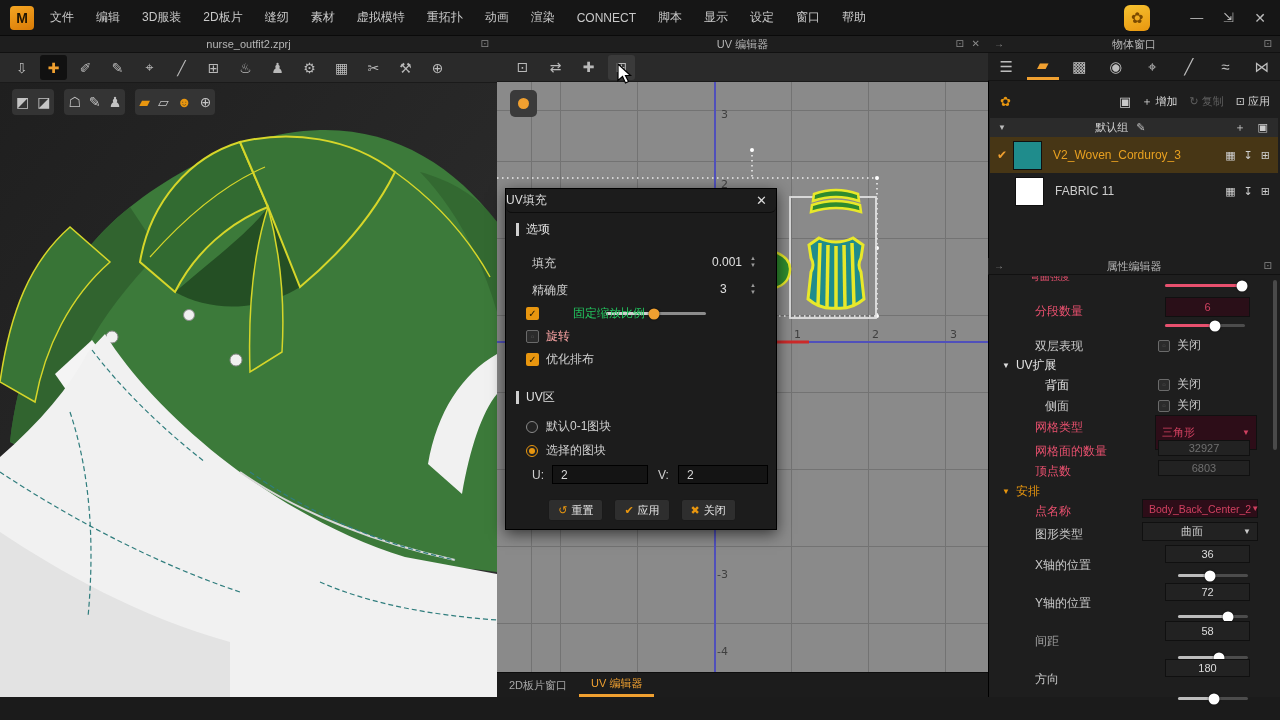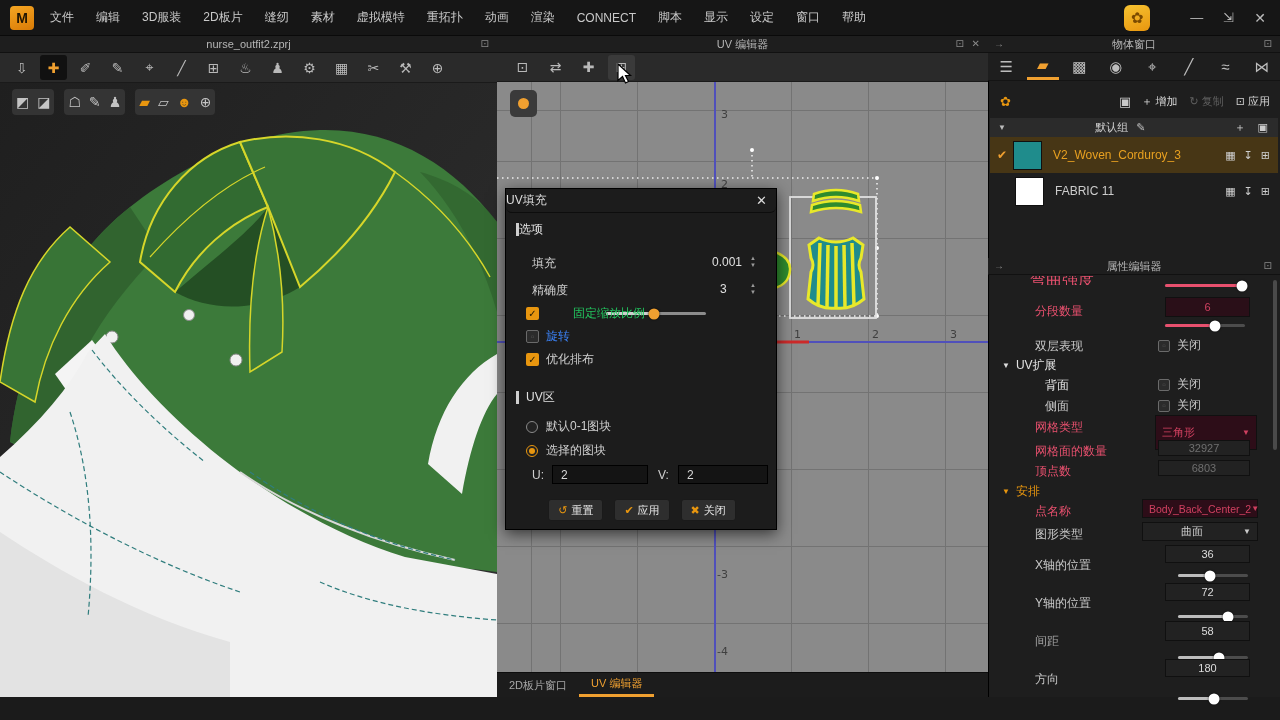--- a/index.html
+++ b/index.html
@@ -228,21 +228,21 @@
     <div style="display:flex;align-items:center;padding:0 12px;color:#a8a8a8;font-size:11px;">2D板片窗口</div>
     <div style="display:flex;align-items:center;padding:0 12px;color:#f0a030;font-size:11px;border-bottom:3px solid #f0a030;">UV 编辑器</div>
   </div>
 
   <div class="abs" style="left:505px;top:188px;width:272px;height:342px;background:#1c1c1c;border:1px solid #000;box-shadow:0 4px 14px rgba(0,0,0,.6);z-index:10;">
     <div style="height:24px;display:flex;align-items:center;justify-content:flex-start;color:#dddddd;font-size:12px;border-bottom:1px solid #0d0d0d;border-radius:6px;">
       <span>UV填充</span>
       <span class="abs" style="right:9px;top:4px;color:#ddd;font-size:13px;">✕</span>
     </div>
 
-    <div class="abs" style="left:10px;top:32px;display:flex;align-items:center;">
+    <div class="abs" style="left:10px;top:32px;display:flex;align-items:center;gap:7px;">
       <span style="width:3px;height:13px;background:#cfcfcf;display:block;"></span>
       <span style="color:#e0e0e0;">选项</span>
     </div>
     <span class="abs" style="left:26px;top:66px;color:#cfcfcf;">填充</span>
     <span class="abs" style="left:178px;top:66px;width:58px;text-align:right;color:#e0e0e0;">0.001</span>
     <span class="abs spin" style="left:244px;top:66px;">
         <span>▲</span>
         <span>▼</span>
       </span>
     <span class="abs" style="left:26px;top:93px;color:#cfcfcf;">精确度</span>
@@ -255,21 +255,21 @@
         <span>▲</span>
         <span>▼</span>
       </span>
 
     <div class="abs" style="left:20px;top:116px;display:flex;align-items:center;gap:7px;">
       <span class="cb on">✓</span>
       <span style="color:#22c55e;margin-left:27px;">固定缩放比例</span>
     </div>
     <div class="abs" style="left:20px;top:139px;display:flex;align-items:center;gap:7px;">
       <span class="cb off">▫</span>
-      <span style="color:#3b82f6;">旋转</span>
+      <span style="color:#fca5a5;">旋转</span>
     </div>
     <div class="abs" style="left:20px;top:162px;display:flex;align-items:center;gap:7px;">
       <span class="cb on">✓</span>
       <span style="color:#cfcfcf;">优化排布</span>
     </div>
 
     <div class="abs" style="left:10px;top:200px;display:flex;align-items:center;gap:7px;">
       <span style="width:3px;height:13px;background:#cfcfcf;display:block;"></span>
       <span style="color:#e0e0e0;">UV区</span>
     </div>
@@ -358,21 +358,21 @@
     <span style="color:#cfcfcf;font-size:11px;margin-right:8px;">⊞</span>
   </div>
 
   <div class="abs bar-title" style="left:988px;top:258px;width:292px;height:17px;">
     <span class="ticon abs" style="left:6px;top:3px;">→</span>
     <span>属性编辑器</span>
     <span class="ticon abs" style="right:8px;top:3px;">⊡</span>
   </div>
 
   <div class="abs" style="left:1030px;top:276px;width:70px;height:9px;overflow:hidden;">
-    <span class="plabel" style="display:block;margin-top:-6px;font-size:16px;">弯曲强度</span>
+    <span class="plabel" style="display:block;margin-top:-6px;font-size:10px;">弯曲强度</span>
   </div>
   <div class="abs sl pink" style="left:1165px;top:284px;width:80px;">
     <div class="fill" style="width:96%;"></div>
       <div class="dot" style="left:96%;"></div>
   </div>
 
   <div class="abs valf" style="left:1165px;top:297px;width:85px;height:20px;background:#2a0f18;color:#d04060;">6</div>
   <span class="abs plabel" style="left:1035px;top:303px;">分段数量</span>
   <div class="abs sl pink" style="left:1165px;top:321px;width:80px;">
     <div class="fill" style="width:62%;"></div>

